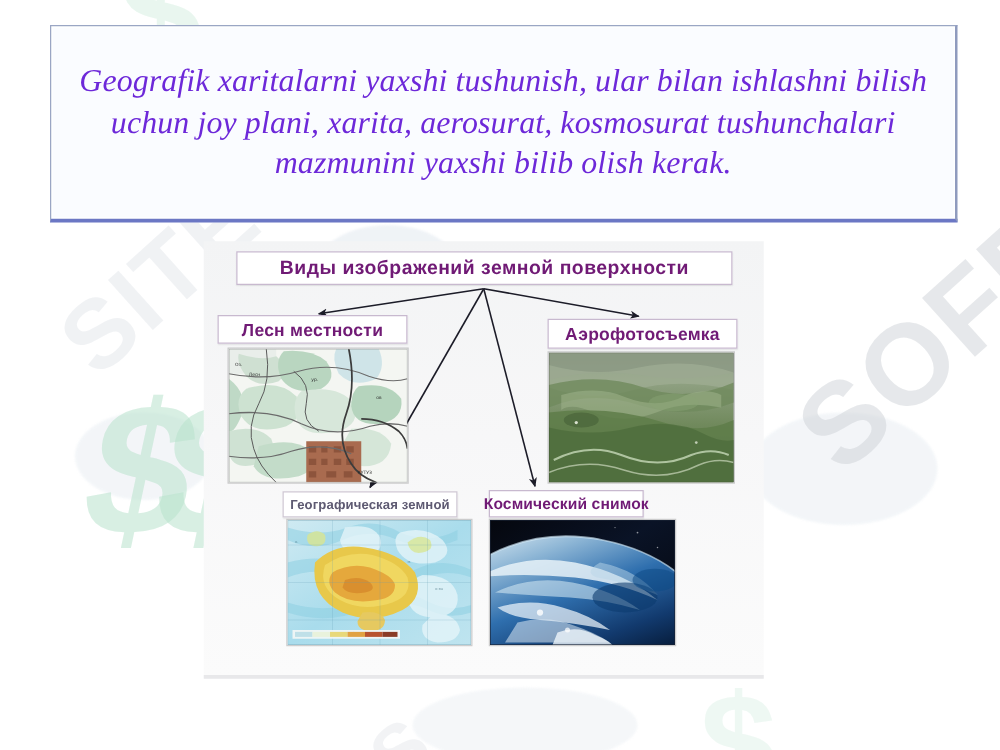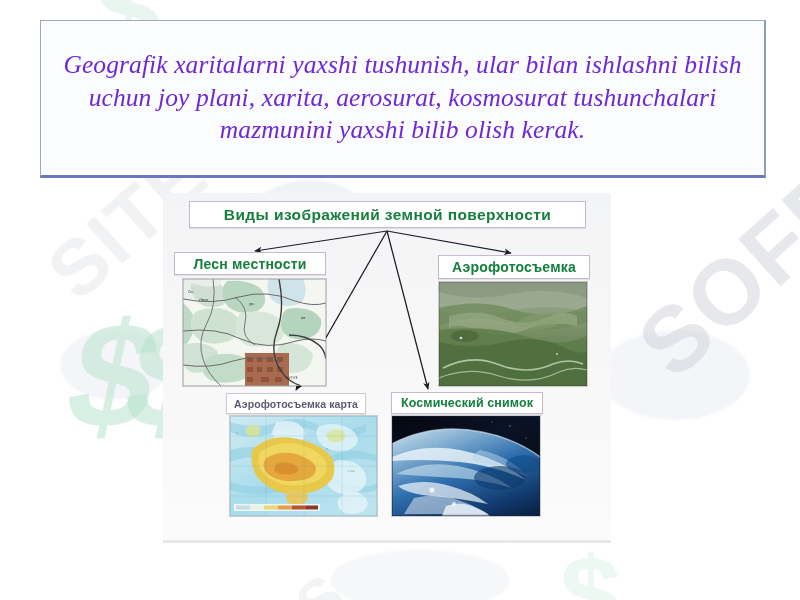--- a/index.html
+++ b/index.html
@@ -72,34 +72,34 @@
     position:absolute;left:163px;top:193px;width:448px;height:347px;
     background:linear-gradient(180deg,#f3f4f5 0%,#f7f7f8 45%,#fbfbfb 100%);
     z-index:1;
   }
   #diagram-svg{position:absolute;inset:0;width:100%;height:100%;z-index:2;}
 
   .node-label{
     position:absolute;box-sizing:border-box;
     background:#ffffff;
     border:1px solid #c8b9cf;
-    color:#15803d;
+    color:#701a75;
     font-family:"Liberation Sans",sans-serif;
     font-weight:700;
     display:flex;align-items:center;justify-content:center;
     white-space:nowrap;z-index:4;
     box-shadow:0 1px 1px rgba(0,0,0,.08);
   }
 
   #label-title{left:26px;top:8px;width:397px;height:27px;font-size:15.5px;letter-spacing:.4px;}
   #label-plan{left:11px;top:59px;width:152px;height:23px;font-size:14px;letter-spacing:.2px;}
   #label-aero{left:275px;top:62px;width:152px;height:24px;font-size:14px;letter-spacing:.2px;}
   #label-geo{left:63px;top:200px;width:140px;height:21px;font-size:10.5px;
     color:#5e5a72;border-color:#cfc8d4;font-weight:700;letter-spacing:.1px;}
-  #label-space{left:228px;top:199px;width:152px;height:22px;font-size:12.5px;letter-spacing:.1px;}
+  #label-space{left:228px;top:199px;width:124px;height:22px;font-size:12.5px;letter-spacing:.1px;}
 
   
   .thumb{position:absolute;overflow:hidden;z-index:3;border:1px solid rgba(0,0,0,.18);}
   #thumb-plan{left:19px;top:85px;width:143px;height:107px;}
   #thumb-aero{left:275px;top:88px;width:148px;height:104px;}
   #thumb-geo{left:66px;top:222px;width:147px;height:100px;}
   #thumb-space{left:228px;top:222px;width:148px;height:100px;}
   .thumb svg{display:block;width:100%;height:100%;}
 
   
@@ -218,21 +218,21 @@
       <path d="M0 96 q30 -12 60 -2 q32 10 60 -4 q14 -6 28 -2" stroke="#dfe9d2" stroke-width="1.2" fill="none" opacity=".6"></path>
       <ellipse cx="26" cy="54" rx="14" ry="6" fill="#3f5a32" opacity=".5"></ellipse>
       <ellipse cx="100" cy="40" rx="20" ry="7" fill="#8aa375" opacity=".45"></ellipse>
       <circle cx="22" cy="56" r="1.3" fill="#f0f5e8" opacity=".85"></circle>
       <circle cx="118" cy="72" r="1.1" fill="#eef3e6" opacity=".7"></circle>
       <rect x="0" y="0" width="148" height="104" fill="none" stroke="#2f3a2a" stroke-width="1" opacity=".5"></rect>
     </svg>
   </div>
 
   <div class="node-label" id="label-geo">
-    <span>Аэрофотосъемка карта</span>
+    <span>Географическая земной</span>
   </div>
   <div class="thumb" id="thumb-geo">
     <svg viewBox="0 0 147 100" preserveAspectRatio="none">
       <defs>
         <linearGradient id="ocean" x1="0" y1="0" x2="1" y2="1">
           <stop offset="0" stop-color="#cfeaf2"></stop>
           <stop offset="0.5" stop-color="#a9dcec"></stop>
           <stop offset="1" stop-color="#bfe4ef"></stop>
         </linearGradient>
       </defs>

